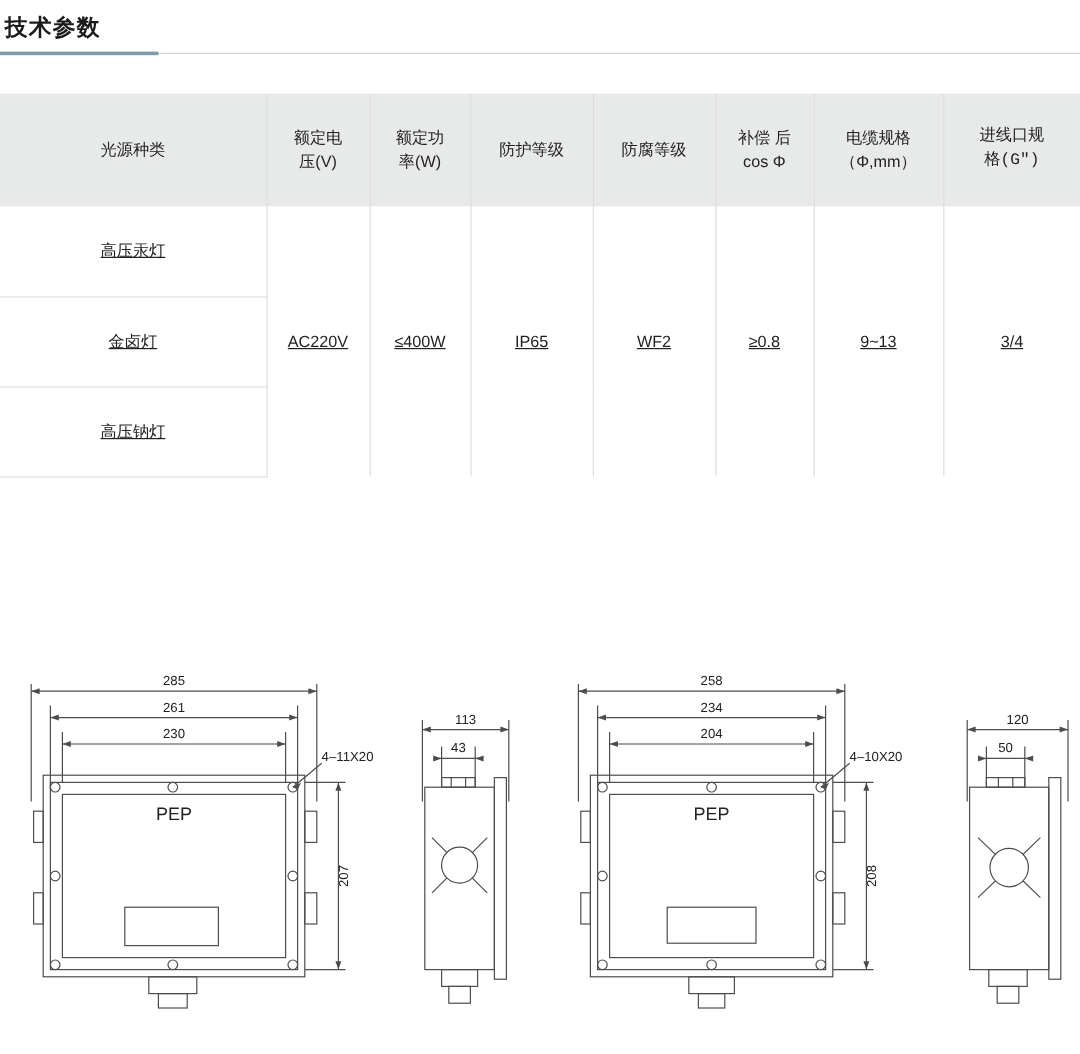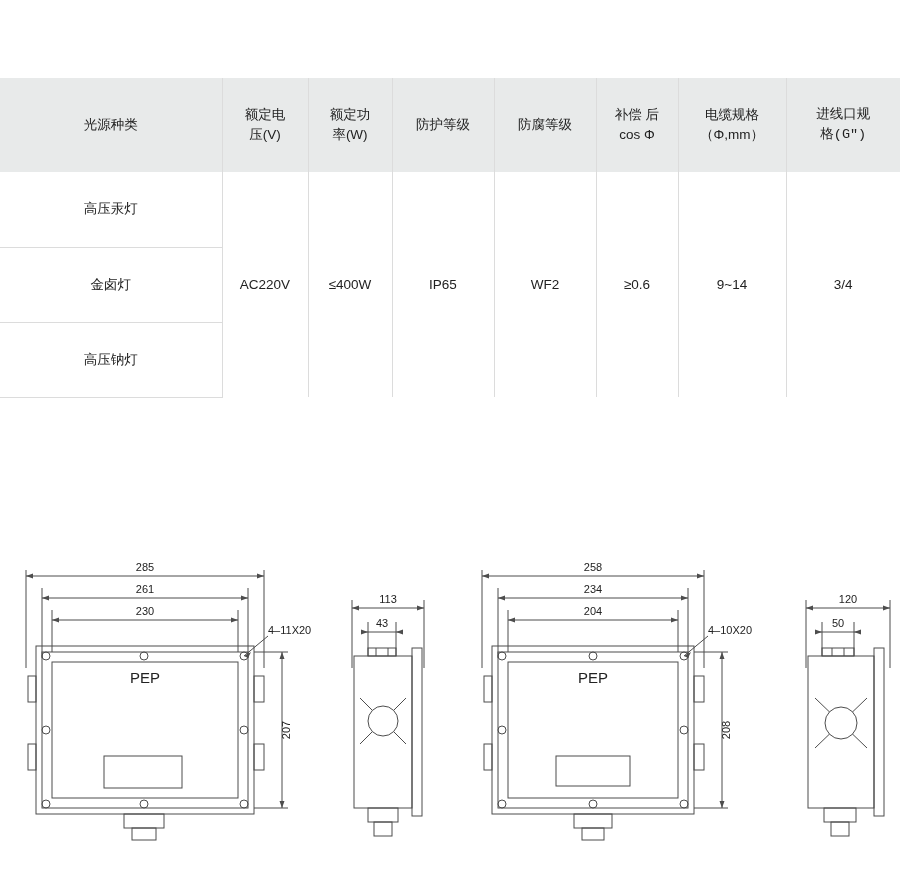--- a/index.html
+++ b/index.html
@@ -68,20 +68,21 @@
     padding: 4px 6px;
     border-top: none;
     border-bottom: none;
   }
   table.spec thead th:first-child { border-left: none; }
   table.spec thead th:last-child { border-right: none; font-family: Liberation Mono, monospace; }
 
   table.spec tbody td {
     height: 75px;
     padding: 2px 6px;
+    text-decoration: underline;
   }
   table.spec tbody td:first-child { border-left: none; }
   table.spec tbody td:last-child { border-right: none; }
   .src-cell { border-bottom: 1px solid #dcdcdc; }
   .src-last { border-bottom: none; }
   tbody tr:last-child td { border-bottom: 1px solid #dcdcdc; }
   tbody tr:last-child td.src-last { border-bottom: 1px solid #dcdcdc; }
   .val { font-size: 14px; }
 
   
@@ -90,20 +91,24 @@
     left: 0; top: 548px;
     width: 900px; height: 330px; padding-left: 16px;
   }
   .drawings svg { display: block; }
 </style>
 </head>
 <body>
 
 <div class="page">
 
+  <div class="section-head" id="head-tech">
+    <div class="title">技术参数</div>
+    <div class="rule"></div>
+  </div>
 
   <div class="table-wrap">
     <table class="spec">
       <colgroup>
         <col style="width:222px">
         <col style="width:86px">
         <col style="width:84px">
         <col style="width:102px">
         <col style="width:102px">
         <col style="width:82px">
@@ -143,22 +148,22 @@
           </th>
         </tr>
       </thead>
       <tbody>
         <tr>
           <td class="src-cell">高压汞灯</td>
           <td class="val" rowspan="3">AC220V</td>
           <td class="val" rowspan="3">≤400W</td>
           <td class="val" rowspan="3">IP65</td>
           <td class="val" rowspan="3">WF2</td>
-          <td class="val" rowspan="3">≥0.6</td>
-          <td class="val" rowspan="3">9~14</td>
+          <td class="val" rowspan="3">≥0.8</td>
+          <td class="val" rowspan="3">9~13</td>
           <td class="val" rowspan="3">3/4</td>
         </tr>
         <tr>
           <td class="src-cell">金卤灯</td>
         </tr>
         <tr>
           <td class="src-last">高压钠灯</td>
         </tr>
       </tbody>
     </table>

